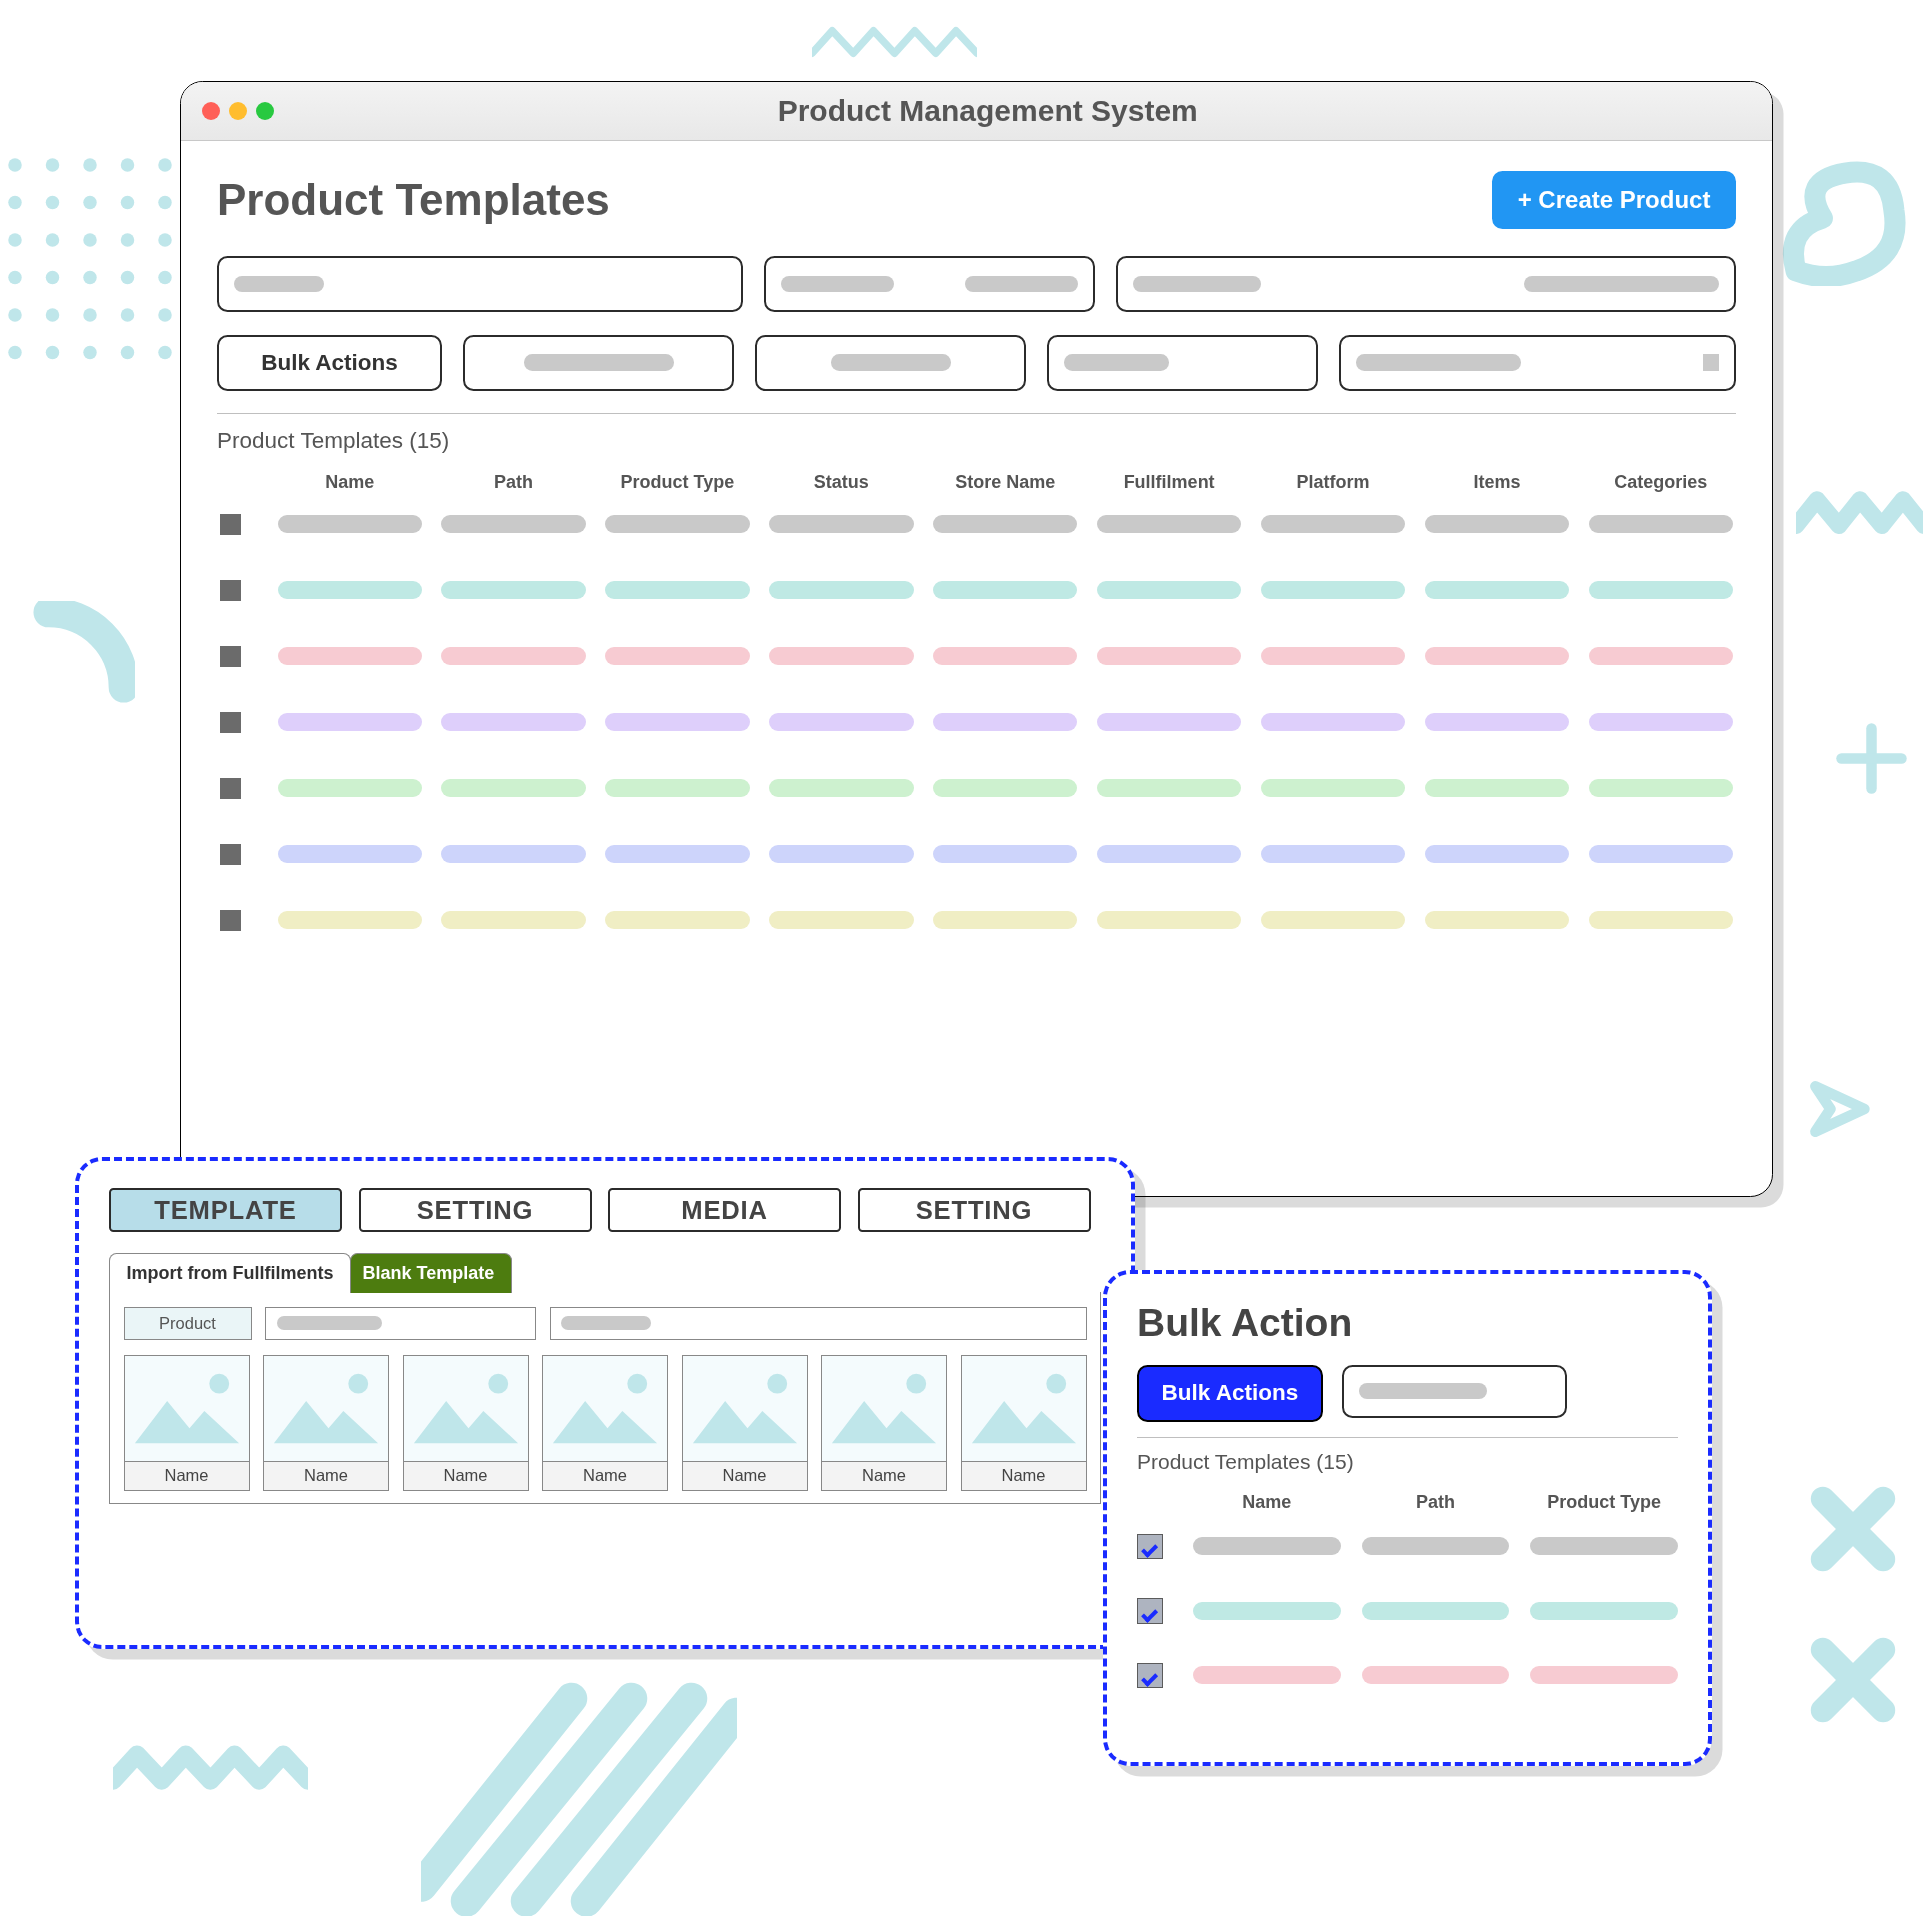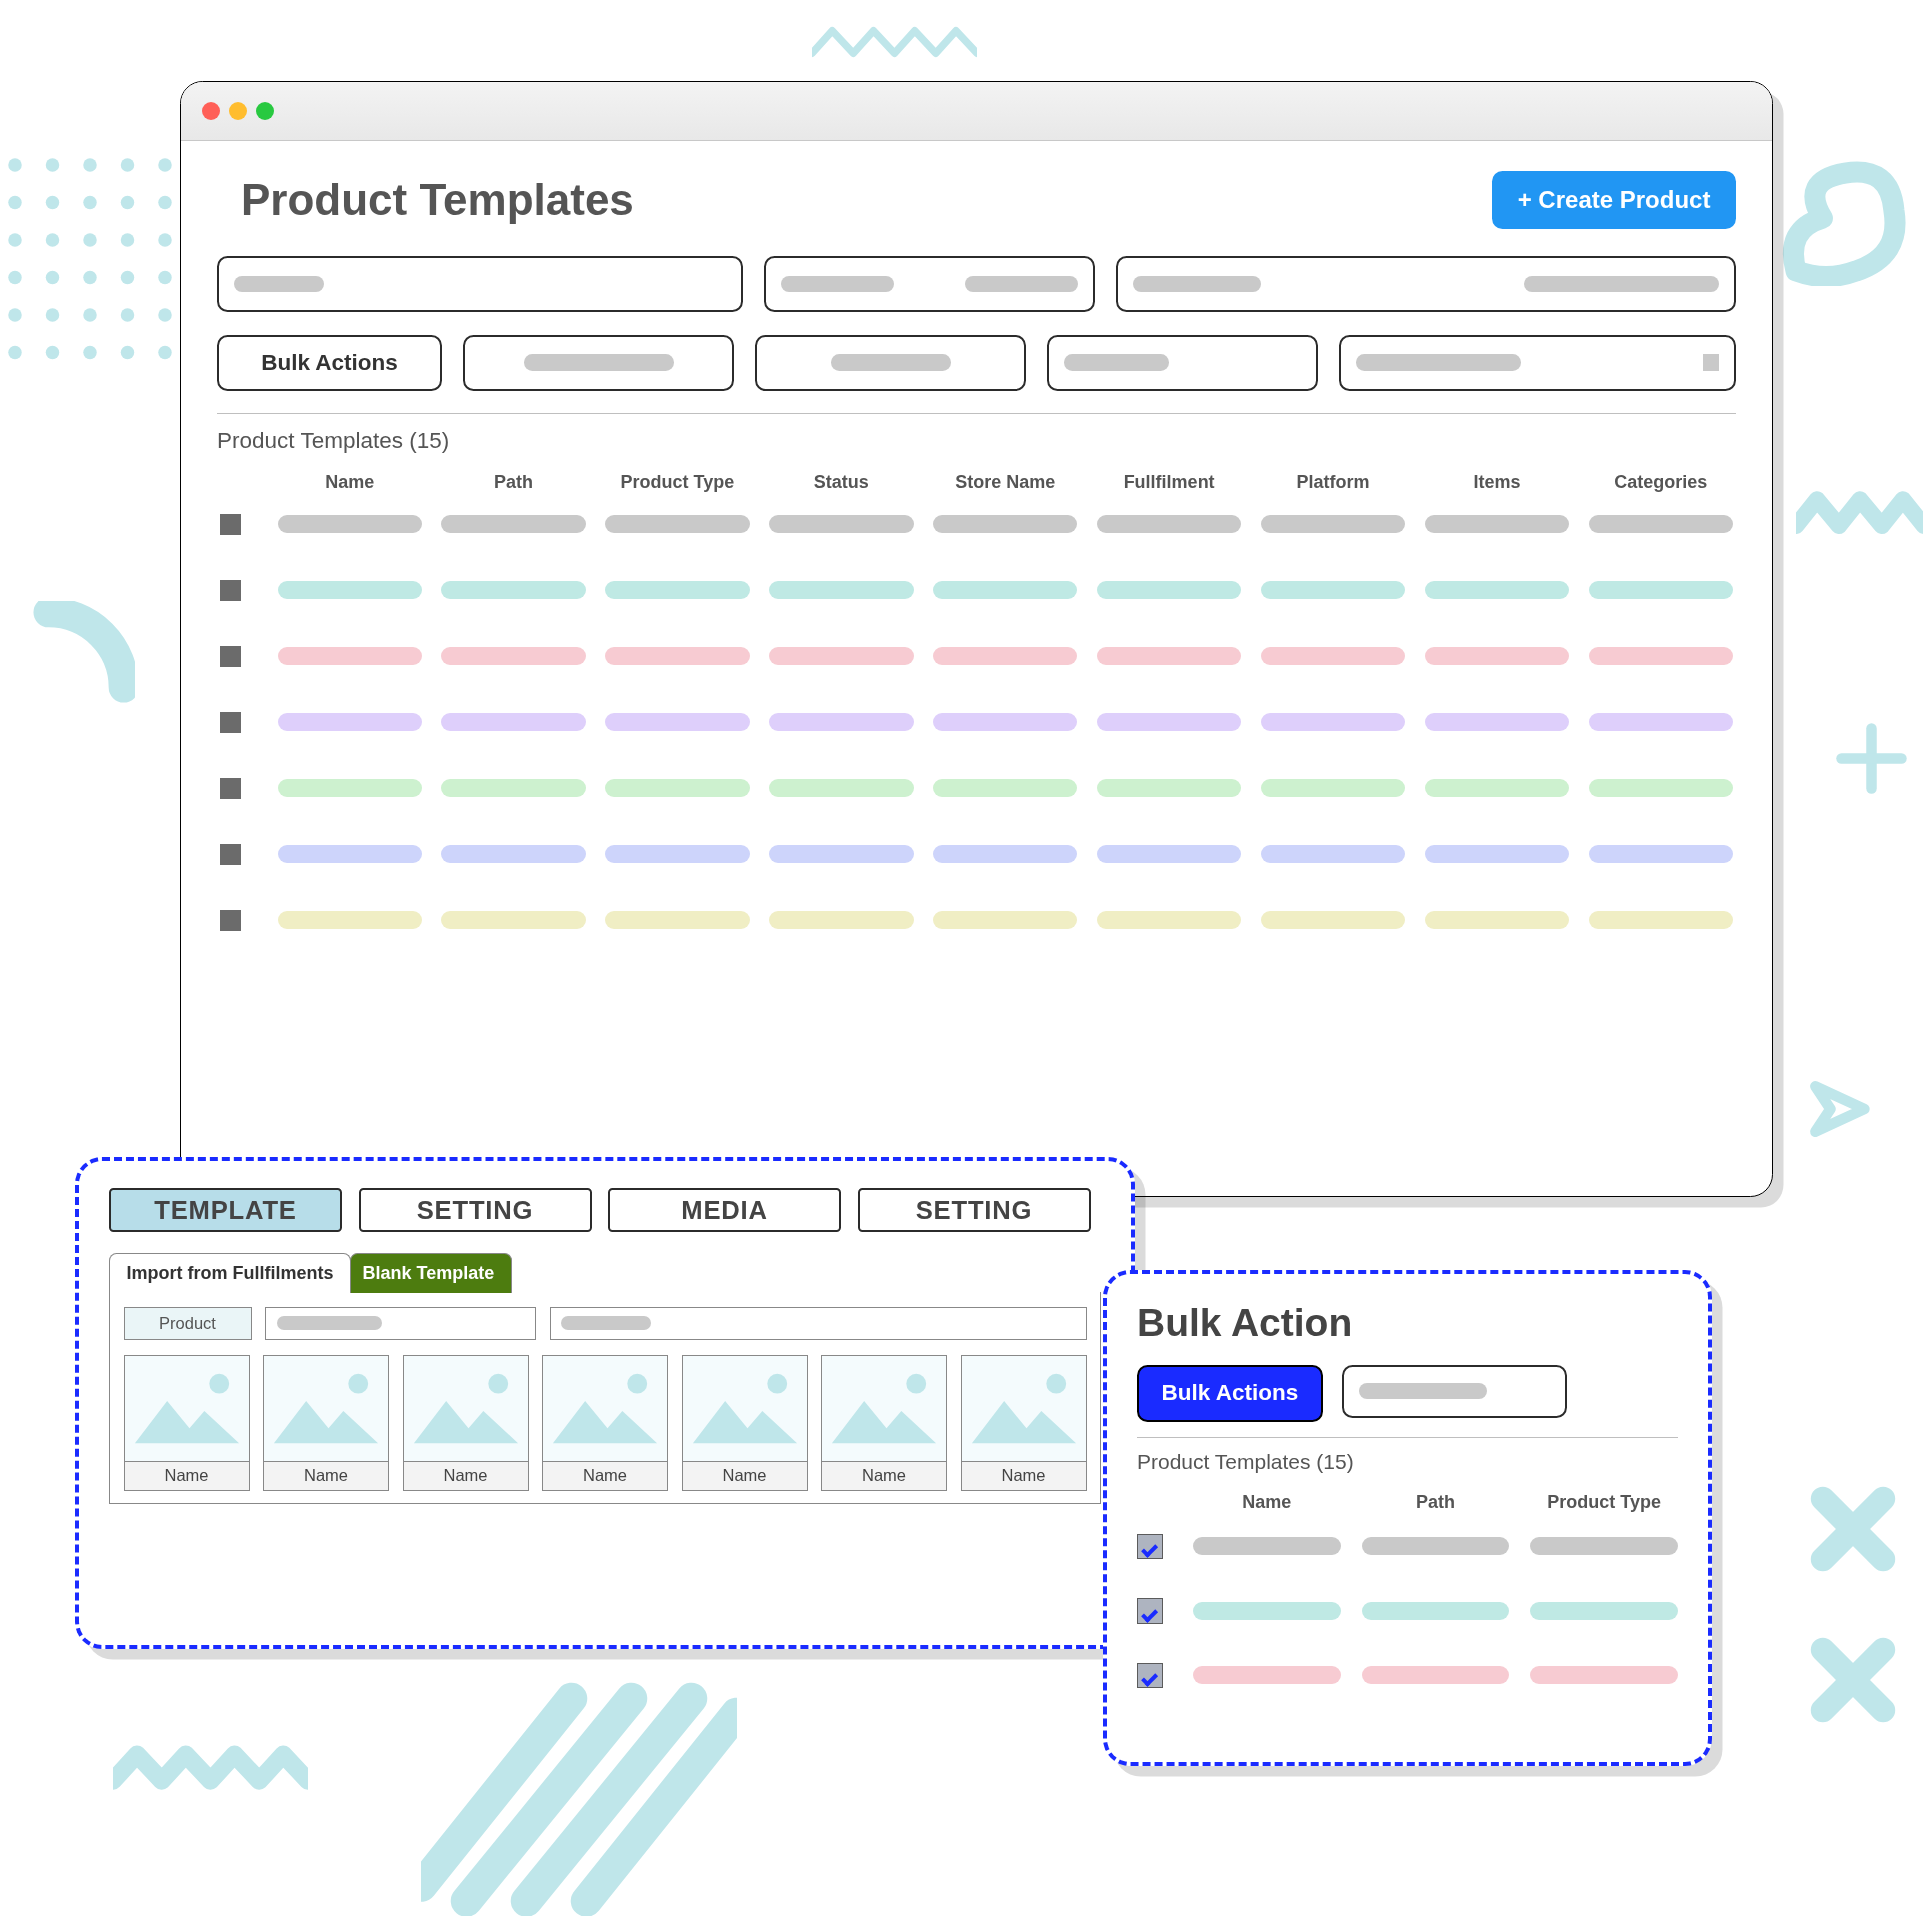--- a/index.html
+++ b/index.html
@@ -35,21 +35,21 @@
     display: flex; align-items: center;
     padding: 0 21px;
     gap: 10.5px;
   }
   .win-dot { width: 18px; height: 18px; border-radius: 50%; }
   .win-red { background:#ff5f57; }
   .win-yellow { background:#ffbd2e; margin-left:-1.5px;}
   .win-green { background:#28c940; margin-left:-1.5px;}
   .titlebar .title { flex:1; text-align:center; font-size:30px; font-weight:700; color:#555; margin-left:-60px;}
   .main-body { padding: 30px 36px 0 36px; }
-  .head-row { display:flex; align-items:center; justify-content:space-between; margin-bottom: 27px; margin-left: 24px; }
+  .head-row { display:flex; align-items:center; justify-content:space-between; margin-bottom: 27px; }
   .head-row h1 { font-size: 44px; font-weight: 800; color:#555; }
   .head-buttons { display:flex; gap:18px; }
   .btn-primary {
     background:#2196f3; color:#fff; font-size:24px; font-weight:700;
     padding: 15px 25.6px; border-radius:10.5px; border:none;
   }
   
   .filter-row { display:flex; gap:21px; margin-bottom: 22.5px; }
   .fbox {
     border:2.3px solid #2b2b2b; border-radius:10.5px; height:56px;
@@ -234,20 +234,21 @@
   <svg width="195" height="53" viewBox="0 0 260 70">
       <polyline points="0,50 32,15 65,50 97,15 130,50 162,15 195,50 227,15 260,50" fill="none" stroke="#bfe6ea" stroke-width="24" stroke-linecap="round" stroke-linejoin="round"></polyline>
     </svg>
 </div>
 
 <div class="main-window">
   <div class="titlebar">
     <div class="win-dot win-red"></div>
     <div class="win-dot win-yellow"></div>
     <div class="win-dot win-green"></div>
+    <div class="title">Product Management System</div>
   </div>
 
   <div class="main-body">
     <div class="head-row">
       <h1>Product Templates</h1>
       <div class="head-buttons">
         <button class="btn-primary">+ Create Product</button>
       </div>
     </div>
 

